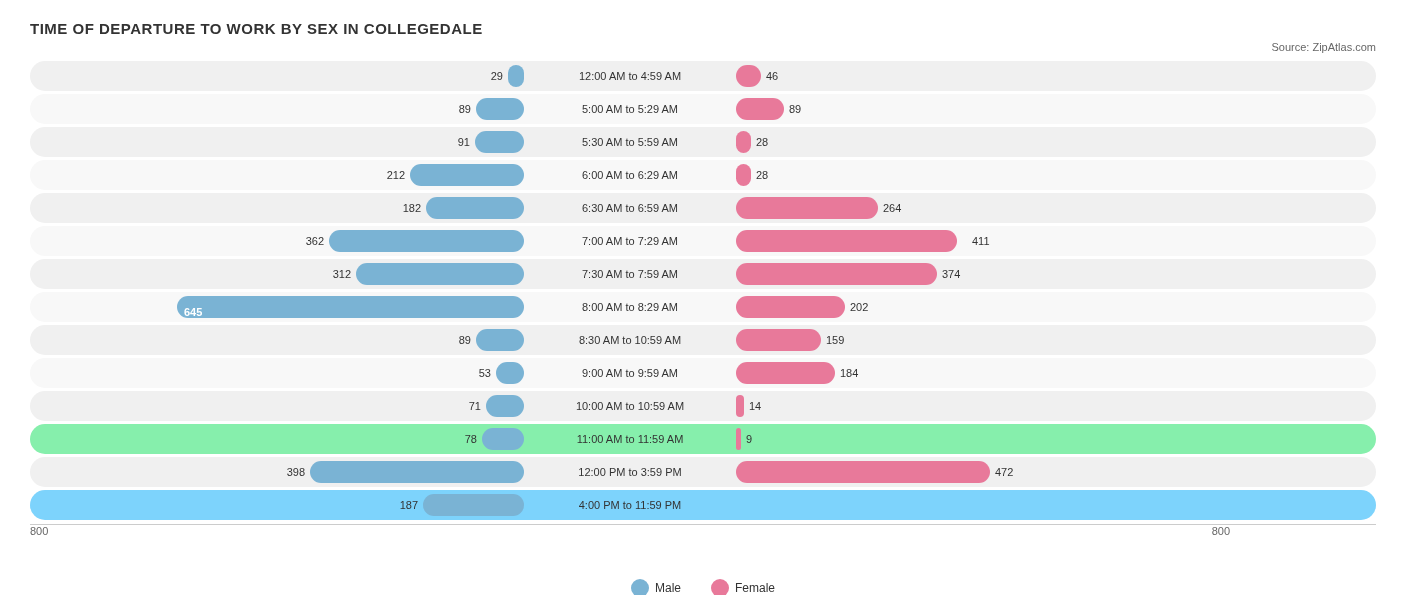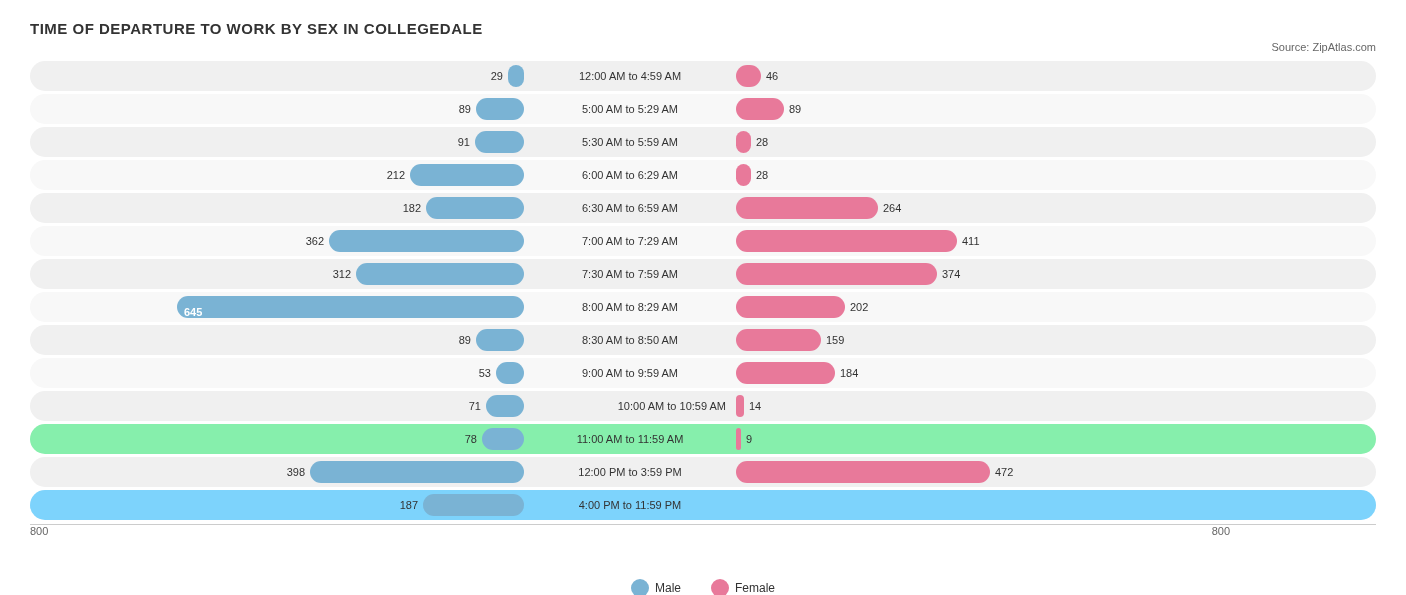--- a/index.html
+++ b/index.html
@@ -111,21 +111,21 @@
       </div>
     </div>
     <div style="display: flex; align-items: center; margin-bottom: 3px; height: 30px; background: rgb(248, 248, 248); border-radius: 15px;">
       <div style="display: flex; align-items: center; justify-content: flex-end; width: 500px; padding-right: 6px;">
         <span style="font-size: 11px; color: rgb(51, 51, 51); margin-right: 5px; white-space: nowrap;">362</span>
         <div style="height: 22px; border-radius: 11px; background-color: rgb(122, 179, 212); width: 195px; display: flex; align-items: center; justify-content: flex-start; padding-left: 7px; flex-shrink: 0;"></div>
       </div>
       <div style="width: 200px; text-align: center; font-size: 11px; color: rgb(51, 51, 51); flex-shrink: 0; padding: 0px 4px;">7:00 AM to 7:29 AM</div>
       <div style="display: flex; align-items: center; justify-content: flex-start; width: 500px; padding-left: 6px;">
         <div style="height: 22px; border-radius: 11px; background-color: rgb(232, 121, 154); width: 221px; flex-shrink: 0;"></div>
-        <span style="font-size: 11px; color: rgb(51, 51, 51); margin-left: 5px; white-space: nowrap;">411</span>
+        <span style="font-size: 11px; color: rgb(51, 51, 51); margin-left: 15px; white-space: nowrap;">411</span>
       </div>
     </div>
     <div style="display: flex; align-items: center; margin-bottom: 3px; height: 30px; background: rgb(240, 240, 240); border-radius: 15px;">
       <div style="display: flex; align-items: center; justify-content: flex-end; width: 500px; padding-right: 6px;">
         <span style="font-size: 11px; color: rgb(51, 51, 51); margin-right: 5px; white-space: nowrap;">312</span>
         <div style="height: 22px; border-radius: 11px; background-color: rgb(122, 179, 212); width: 168px; display: flex; align-items: center; justify-content: flex-start; padding-left: 7px; flex-shrink: 0;"></div>
       </div>
       <div style="width: 200px; text-align: center; font-size: 11px; color: rgb(51, 51, 51); flex-shrink: 0; padding: 0px 4px;">7:30 AM to 7:59 AM</div>
       <div style="display: flex; align-items: center; justify-content: flex-start; width: 500px; padding-left: 6px;">
         <div style="height: 22px; border-radius: 11px; background-color: rgb(232, 121, 154); width: 201px; flex-shrink: 0;"></div>
@@ -143,21 +143,21 @@
       <div style="display: flex; align-items: center; justify-content: flex-start; width: 500px; padding-left: 6px;">
         <div style="height: 22px; border-radius: 11px; background-color: rgb(232, 121, 154); width: 109px; flex-shrink: 0;"></div>
         <span style="font-size: 11px; color: rgb(51, 51, 51); margin-left: 5px; white-space: nowrap;">202</span>
       </div>
     </div>
     <div style="display: flex; align-items: center; margin-bottom: 3px; height: 30px; background: rgb(240, 240, 240); border-radius: 15px;">
       <div style="display: flex; align-items: center; justify-content: flex-end; width: 500px; padding-right: 6px;">
         <span style="font-size: 11px; color: rgb(51, 51, 51); margin-right: 5px; white-space: nowrap;">89</span>
         <div style="height: 22px; border-radius: 11px; background-color: rgb(122, 179, 212); width: 48px; display: flex; align-items: center; justify-content: flex-start; padding-left: 7px; flex-shrink: 0;"></div>
       </div>
-      <div style="width: 200px; text-align: center; font-size: 11px; color: rgb(51, 51, 51); flex-shrink: 0; padding: 0px 4px;">8:30 AM to 8:50 AM</div>
+      <div style="width: 200px; text-align: center; font-size: 11px; color: rgb(51, 51, 51); flex-shrink: 0; padding: 0px 4px;">8:30 AM to 10:59 AM</div>
       <div style="display: flex; align-items: center; justify-content: flex-start; width: 500px; padding-left: 6px;">
         <div style="height: 22px; border-radius: 11px; background-color: rgb(232, 121, 154); width: 85px; flex-shrink: 0;"></div>
         <span style="font-size: 11px; color: rgb(51, 51, 51); margin-left: 5px; white-space: nowrap;">159</span>
       </div>
     </div>
     <div style="display: flex; align-items: center; margin-bottom: 3px; height: 30px; background: rgb(248, 248, 248); border-radius: 15px;">
       <div style="display: flex; align-items: center; justify-content: flex-end; width: 500px; padding-right: 6px;">
         <span style="font-size: 11px; color: rgb(51, 51, 51); margin-right: 5px; white-space: nowrap;">53</span>
         <div style="height: 22px; border-radius: 11px; background-color: rgb(122, 179, 212); width: 28px; display: flex; align-items: center; justify-content: flex-start; padding-left: 7px; flex-shrink: 0;"></div>
       </div>
@@ -165,21 +165,21 @@
       <div style="display: flex; align-items: center; justify-content: flex-start; width: 500px; padding-left: 6px;">
         <div style="height: 22px; border-radius: 11px; background-color: rgb(232, 121, 154); width: 99px; flex-shrink: 0;"></div>
         <span style="font-size: 11px; color: rgb(51, 51, 51); margin-left: 5px; white-space: nowrap;">184</span>
       </div>
     </div>
     <div style="display: flex; align-items: center; margin-bottom: 3px; height: 30px; background: rgb(240, 240, 240); border-radius: 15px;">
       <div style="display: flex; align-items: center; justify-content: flex-end; width: 500px; padding-right: 6px;">
         <span style="font-size: 11px; color: rgb(51, 51, 51); margin-right: 5px; white-space: nowrap;">71</span>
         <div style="height: 22px; border-radius: 11px; background-color: rgb(122, 179, 212); width: 38px; display: flex; align-items: center; justify-content: flex-start; padding-left: 7px; flex-shrink: 0;"></div>
       </div>
-      <div style="width: 200px; text-align: right; font-size: 11px; color: rgb(51, 51, 51); flex-shrink: 0; padding: 0px 4px;">10:00 AM to 10:59 AM</div>
+      <div style="width: 200px; text-align: center; font-size: 11px; color: rgb(51, 51, 51); flex-shrink: 0; padding: 0px 4px;">10:00 AM to 10:59 AM</div>
       <div style="display: flex; align-items: center; justify-content: flex-start; width: 500px; padding-left: 6px;">
         <div style="height: 22px; border-radius: 11px; background-color: rgb(232, 121, 154); width: 8px; flex-shrink: 0;"></div>
         <span style="font-size: 11px; color: rgb(51, 51, 51); margin-left: 5px; white-space: nowrap;">14</span>
       </div>
     </div>
     <div style="display: flex; align-items: center; margin-bottom: 3px; height: 30px; background: #86efac; border-radius: 15px;">
       <div style="display: flex; align-items: center; justify-content: flex-end; width: 500px; padding-right: 6px;">
         <span style="font-size: 11px; color: rgb(51, 51, 51); margin-right: 5px; white-space: nowrap;">78</span>
         <div style="height: 22px; border-radius: 11px; background-color: rgb(122, 179, 212); width: 42px; display: flex; align-items: center; justify-content: flex-start; padding-left: 7px; flex-shrink: 0;"></div>
       </div>

